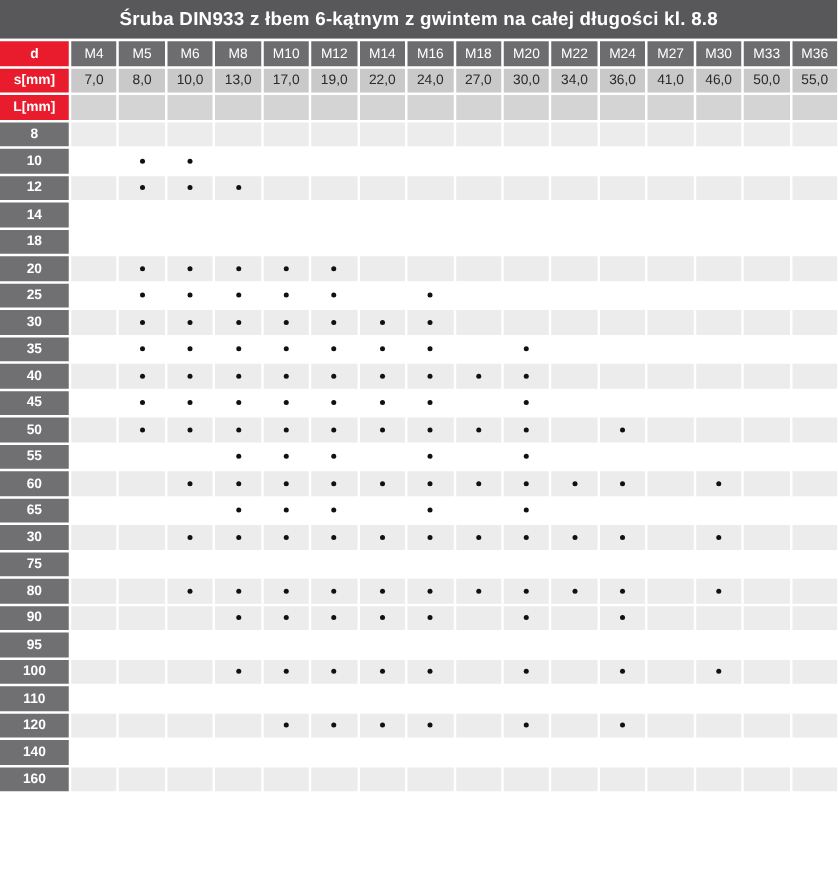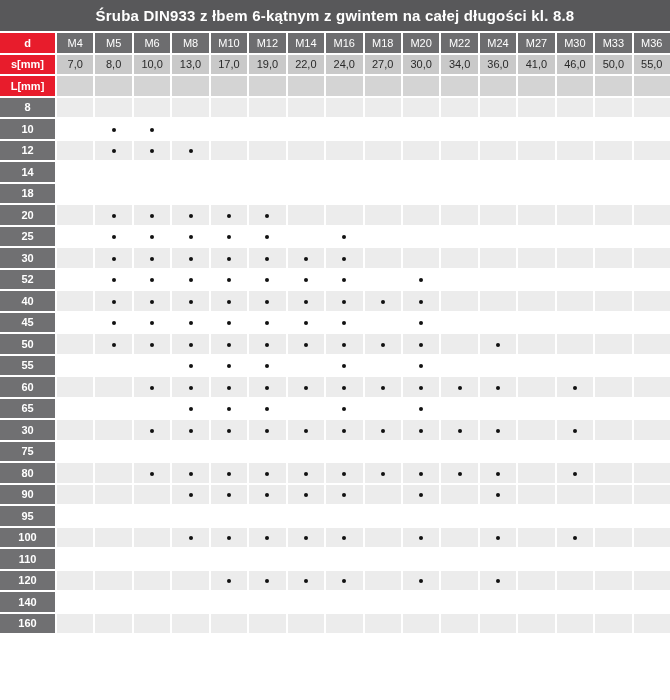--- a/index.html
+++ b/index.html
@@ -256,21 +256,21 @@
           <td class="cell"></td>
           <td class="cell"></td>
           <td class="cell"></td>
           <td class="cell"></td>
           <td class="cell"></td>
           <td class="cell"></td>
           <td class="cell"></td>
           <td class="cell"></td>
         </tr>
         <tr class="odd">
-          <td class="len-label">52</td>
+          <td class="len-label">35</td>
           <td class="cell"></td>
           <td class="cell"><span class="dot"></span></td>
           <td class="cell"><span class="dot"></span></td>
           <td class="cell"><span class="dot"></span></td>
           <td class="cell"><span class="dot"></span></td>
           <td class="cell"><span class="dot"></span></td>
           <td class="cell"><span class="dot"></span></td>
           <td class="cell"><span class="dot"></span></td>
           <td class="cell"></td>
           <td class="cell"><span class="dot"></span></td>

